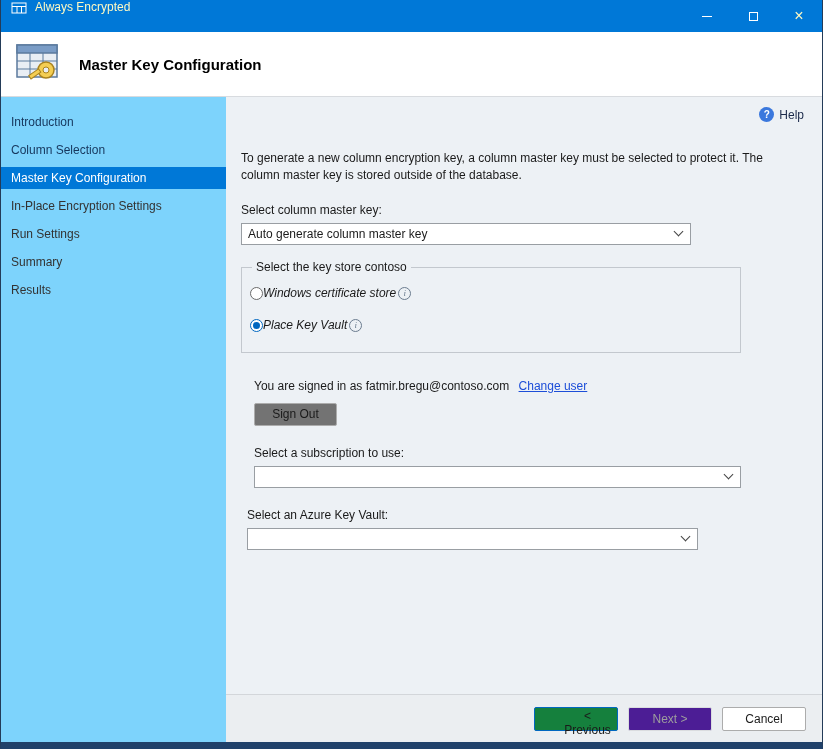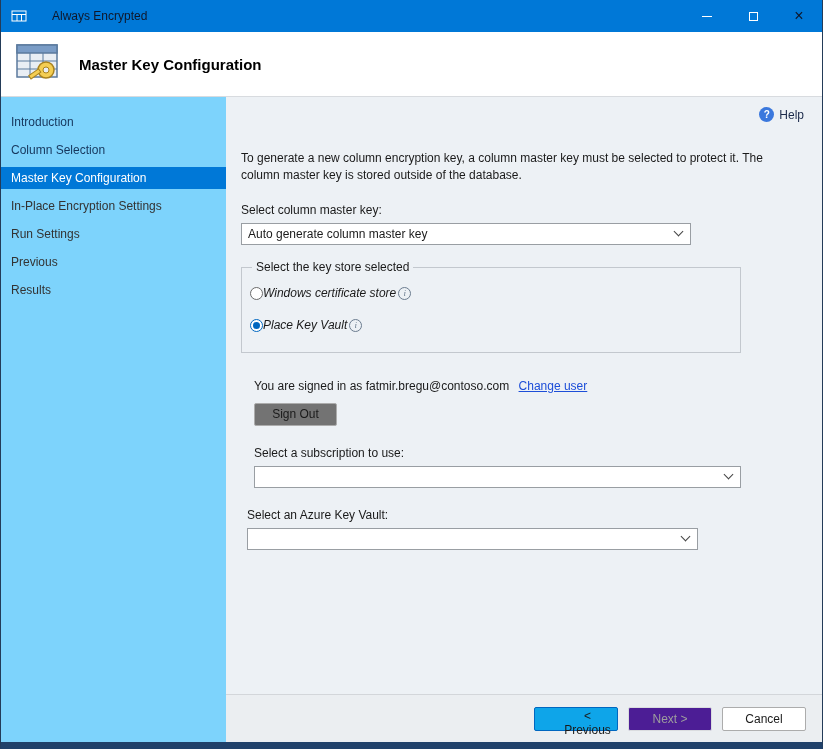--- a/index.html
+++ b/index.html
@@ -7,21 +7,21 @@
   .window {
     width:823px; height:749px;
     border-left:1px solid #233B58; border-right:1px solid #233B58;
     border-bottom:7px solid #20416A;
     display:flex; flex-direction:column;
     font-family:"Liberation Sans","DejaVu Sans",sans-serif;
     font-size:12px; color:#1a1a1a; background:#EDF1F5;
   }
 
   
-  .titlebar { flex:0 0 32px; background:#0078D7; display:flex; align-items:center; color:#0f172a;gap:17px; }
+  .titlebar { flex:0 0 32px; background:#0078D7; display:flex; color:#fef9c3; }
   .app-icon { margin:0 8px 0 10px; display:flex; }
   .titlebar-title { font-size:12px; }
   .tb-controls { margin-left:auto; display:flex; height:100%; }
   .tb-btn { width:46px; height:100%; display:flex; align-items:center; justify-content:center; cursor:default; }
   .glyph-min { display:block; width:10px; border-top:1px solid #fff; }
   .glyph-max { display:block; width:9px; height:9px; border:1px solid #fff; }
   .glyph-close::before { content:"\00D7"; font-size:16px; line-height:1; }
 
   
   .header { flex:0 0 65px; background:#fff; border-bottom:1px solid #D8DBDF; display:flex; align-items:center; }
@@ -64,21 +64,21 @@
   .signed-row { margin:26px 0 0 13px; }
   .link { color:#1d4ed8; text-decoration:underline; cursor:pointer; margin-left:6px; }
   .btn { height:24px; border-radius:2px; background:#737373; border:1px solid #ACACAC; font-family:inherit; font-size:12px; color:#1a1a1a; cursor:default; }
   .signout-btn { margin:10px 0 0 13px; width:83px; height:23px; }
   .sub-label { margin:20px 0 0 13px; }
   .vault-label { margin:20px 0 0 6px; }
 
   
   .footer { flex:0 0 48px; border-top:1px solid #D3D6DA; background:#EBEEF1; display:flex; align-items:center; justify-content:flex-end; gap:10px; padding-right:16px; }
   .footer .btn { width:84px; }
-  .btn-previous { border:1px solid #0067C0; background:#0ea5e9;padding-left:29px; }
+  .btn-previous { border:1px solid #0067C0; background:#15803d;padding-left:29px; }
   .btn-next { background:#4c1d95; border:1px solid #DADCDF; color:#9E9E9E; }
   .btn-cancel { background:#fff; }
 </style>
 </head>
 <body>
 
 <div class="window">
 
   <div class="titlebar">
     <span class="app-icon">
@@ -121,42 +121,42 @@
   </div>
 
   <div class="main">
 
     <nav class="sidebar">
       <div class="nav-item visited">Introduction</div>
       <div class="nav-item visited">Column Selection</div>
       <div class="nav-item current">Master Key Configuration</div>
       <div class="nav-item future">In-Place Encryption Settings</div>
       <div class="nav-item future">Run Settings</div>
-      <div class="nav-item future">Previous</div>
+      <div class="nav-item future">Summary</div>
       <div class="nav-item future">Results</div>
     </nav>
 
     <div class="content-col">
       <div class="content">
 
         <div class="help-row">
           <span class="help-icon"></span>
           <span>Help</span>
         </div>
 
         <p class="intro">To generate a new column encryption key, a column master key must be selected to protect it.  The column master key is stored outside of the database.</p>
 
         <div class="field-label">Select column master key:</div>
         <div class="dropdown dd-master">
           <span>Auto generate column master key</span>
           <span class="chev"></span>
         </div>
 
         <div class="groupbox">
-          <span class="legend">Select the key store selected</span>
+          <span class="legend">Select the key store contoso</span>
           <div class="radio-row">
             <span class="radio"></span>
             <span>Windows certificate store</span>
             <span class="info-icon"></span>
           </div>
           <div class="radio-row">
             <span class="radio selected"></span>
             <span>Place Key Vault</span>
             <span class="info-icon"></span>
           </div>

